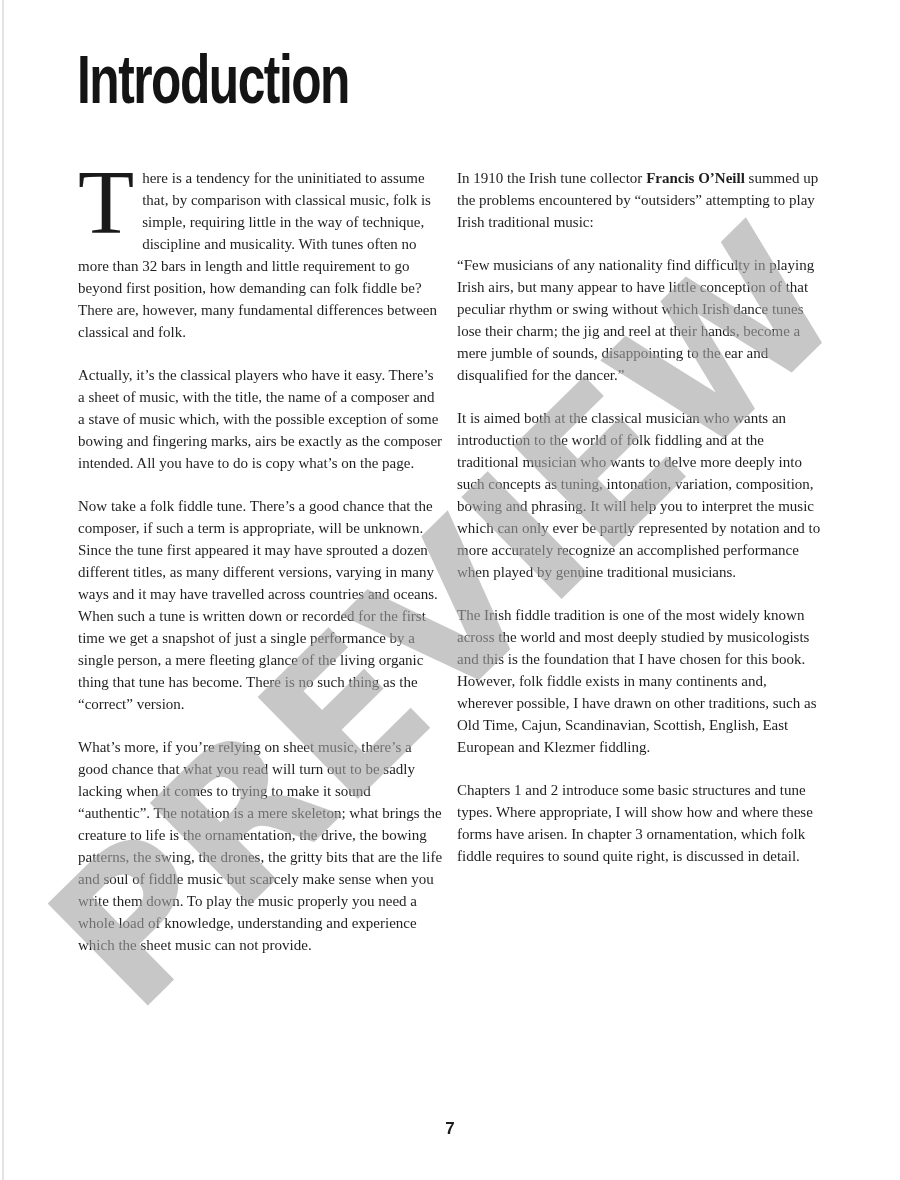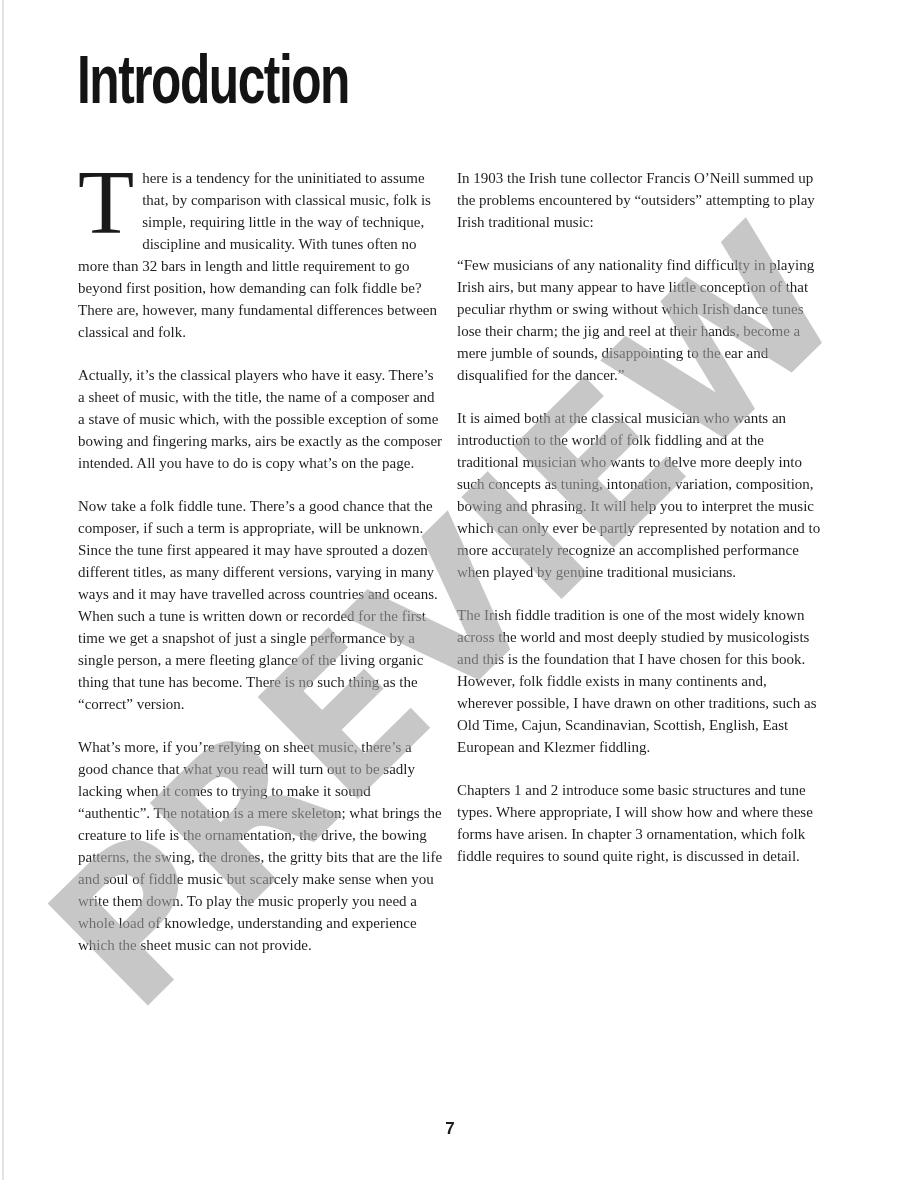--- a/index.html
+++ b/index.html
@@ -56,21 +56,21 @@
   .col p {
     margin: 0 0 21px 0;
   }
   .dropcap {
     float: left;
     font-size: 92px;
     line-height: 64px;
     margin: 3px 8px 0 0;
     color: #1a1a1a;
   }
-  .bold { font-weight: normal; text-align: right; }
+  .bold { font-weight: bold; text-align: right; }
   .quote { }
   .page-number {
     position: absolute;
     left: 0;
     right: 6px;
     top: 1119px;
     text-align: center;
     font-family: "Liberation Sans", sans-serif;
     font-weight: bold;
     font-size: 17px;
@@ -106,21 +106,21 @@
       <p>
         <span class="dropcap">T</span><span>here is a tendency for the uninitiated to assume that, by comparison with classical music, folk is simple, requiring little in the way of technique, discipline and musicality. With tunes often no more than 32 bars in length and little requirement to go beyond first position, how demanding can folk fiddle be? There are, however, many fundamental differences between classical and folk.</span>
       </p>
       <p>Actually, it’s the classical players who have it easy. There’s a sheet of music, with the title, the name of a composer and a stave of music which, with the possible exception of some bowing and fingering marks, airs be exactly as the composer intended. All you have to do is copy what’s on the page.</p>
       <p>Now take a folk fiddle tune. There’s a good chance that the composer, if such a term is appropriate, will be unknown. Since the tune first appeared it may have sprouted a dozen different titles, as many different versions, varying in many ways and it may have travelled across countries and oceans. When such a tune is written down or recorded for the first time we get a snapshot of just a single performance by a single person, a mere fleeting glance of the living organic thing that tune has become. There is no such thing as the “correct” version.</p>
       <p>What’s more, if you’re relying on sheet music, there’s a good chance that what you read will turn out to be sadly lacking when it comes to trying to make it sound “authentic”. The notation is a mere skeleton; what brings the creature to life is the ornamentation, the drive, the bowing patterns, the swing, the drones, the gritty bits that are the life and soul of fiddle music but scarcely make sense when you write them down. To play the music properly you need a whole load of knowledge, understanding and experience which the sheet music can not provide.</p>
     </div>
 
     <div class="col">
       <p>
-        <span>In 1903 the Irish tune collector </span><span class="bold">Francis O’Neill</span><span> summed up the problems encountered by “outsiders” attempting to play Irish traditional music:</span>
+        <span>In 1910 the Irish tune collector </span><span class="bold">Francis O’Neill</span><span> summed up the problems encountered by “outsiders” attempting to play Irish traditional music:</span>
       </p>
       <p class="quote">“Few musicians of any nationality find difficulty in playing Irish airs, but many appear to have little conception of that peculiar rhythm or swing without which Irish dance tunes lose their charm; the jig and reel at their hands, become a mere jumble of sounds, disappointing to the ear and disqualified for the dancer.”</p>
       <p>It is aimed both at the classical musician who wants an introduction to the world of folk fiddling and at the traditional musician who wants to delve more deeply into such concepts as tuning, intonation, variation, composition, bowing and phrasing. It will help you to interpret the music which can only ever be partly represented by notation and to more accurately recognize an accomplished performance when played by genuine traditional musicians.</p>
       <p>The Irish fiddle tradition is one of the most widely known across the world and most deeply studied by musicologists and this is the foundation that I have chosen for this book. However, folk fiddle exists in many continents and, wherever possible, I have drawn on other traditions, such as Old Time, Cajun, Scandinavian, Scottish, English, East European and Klezmer fiddling.</p>
       <p>Chapters 1 and 2 introduce some basic structures and tune types. Where appropriate, I will show how and where these forms have arisen. In chapter 3 ornamentation, which folk fiddle requires to sound quite right, is discussed in detail.</p>
     </div>
 
   </div>
 
   <div class="watermark">PREVIEW</div>

